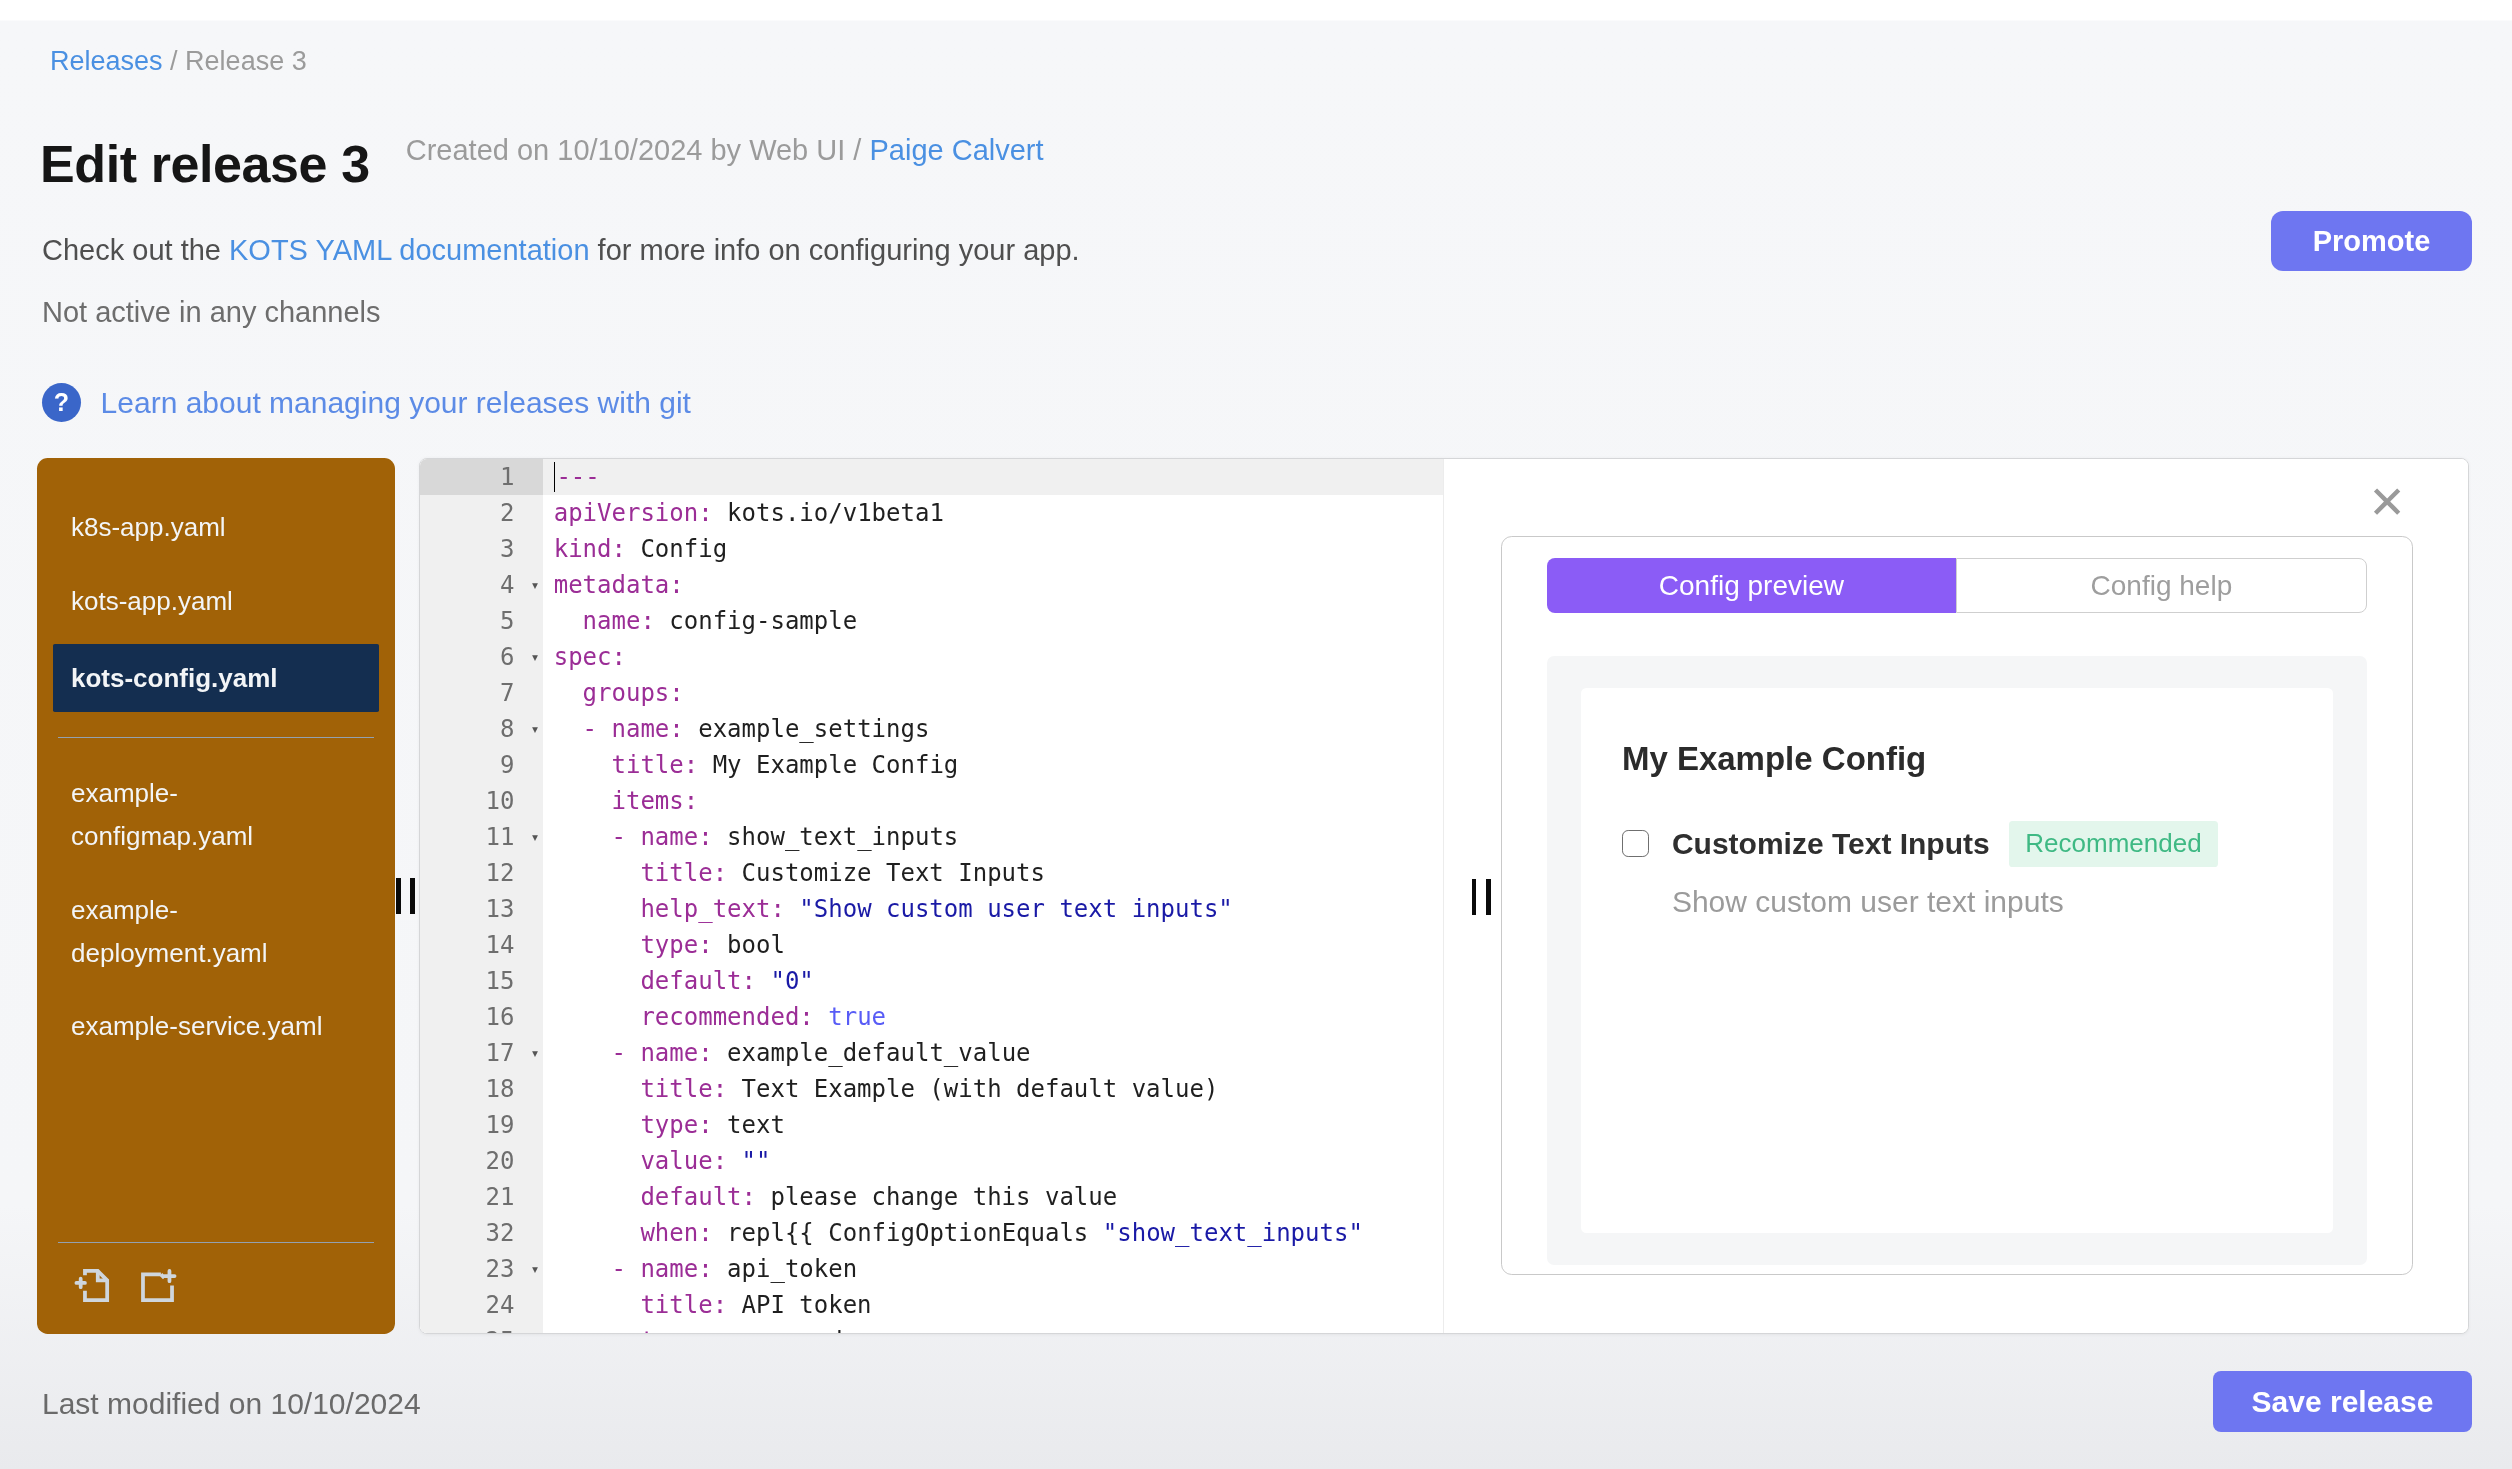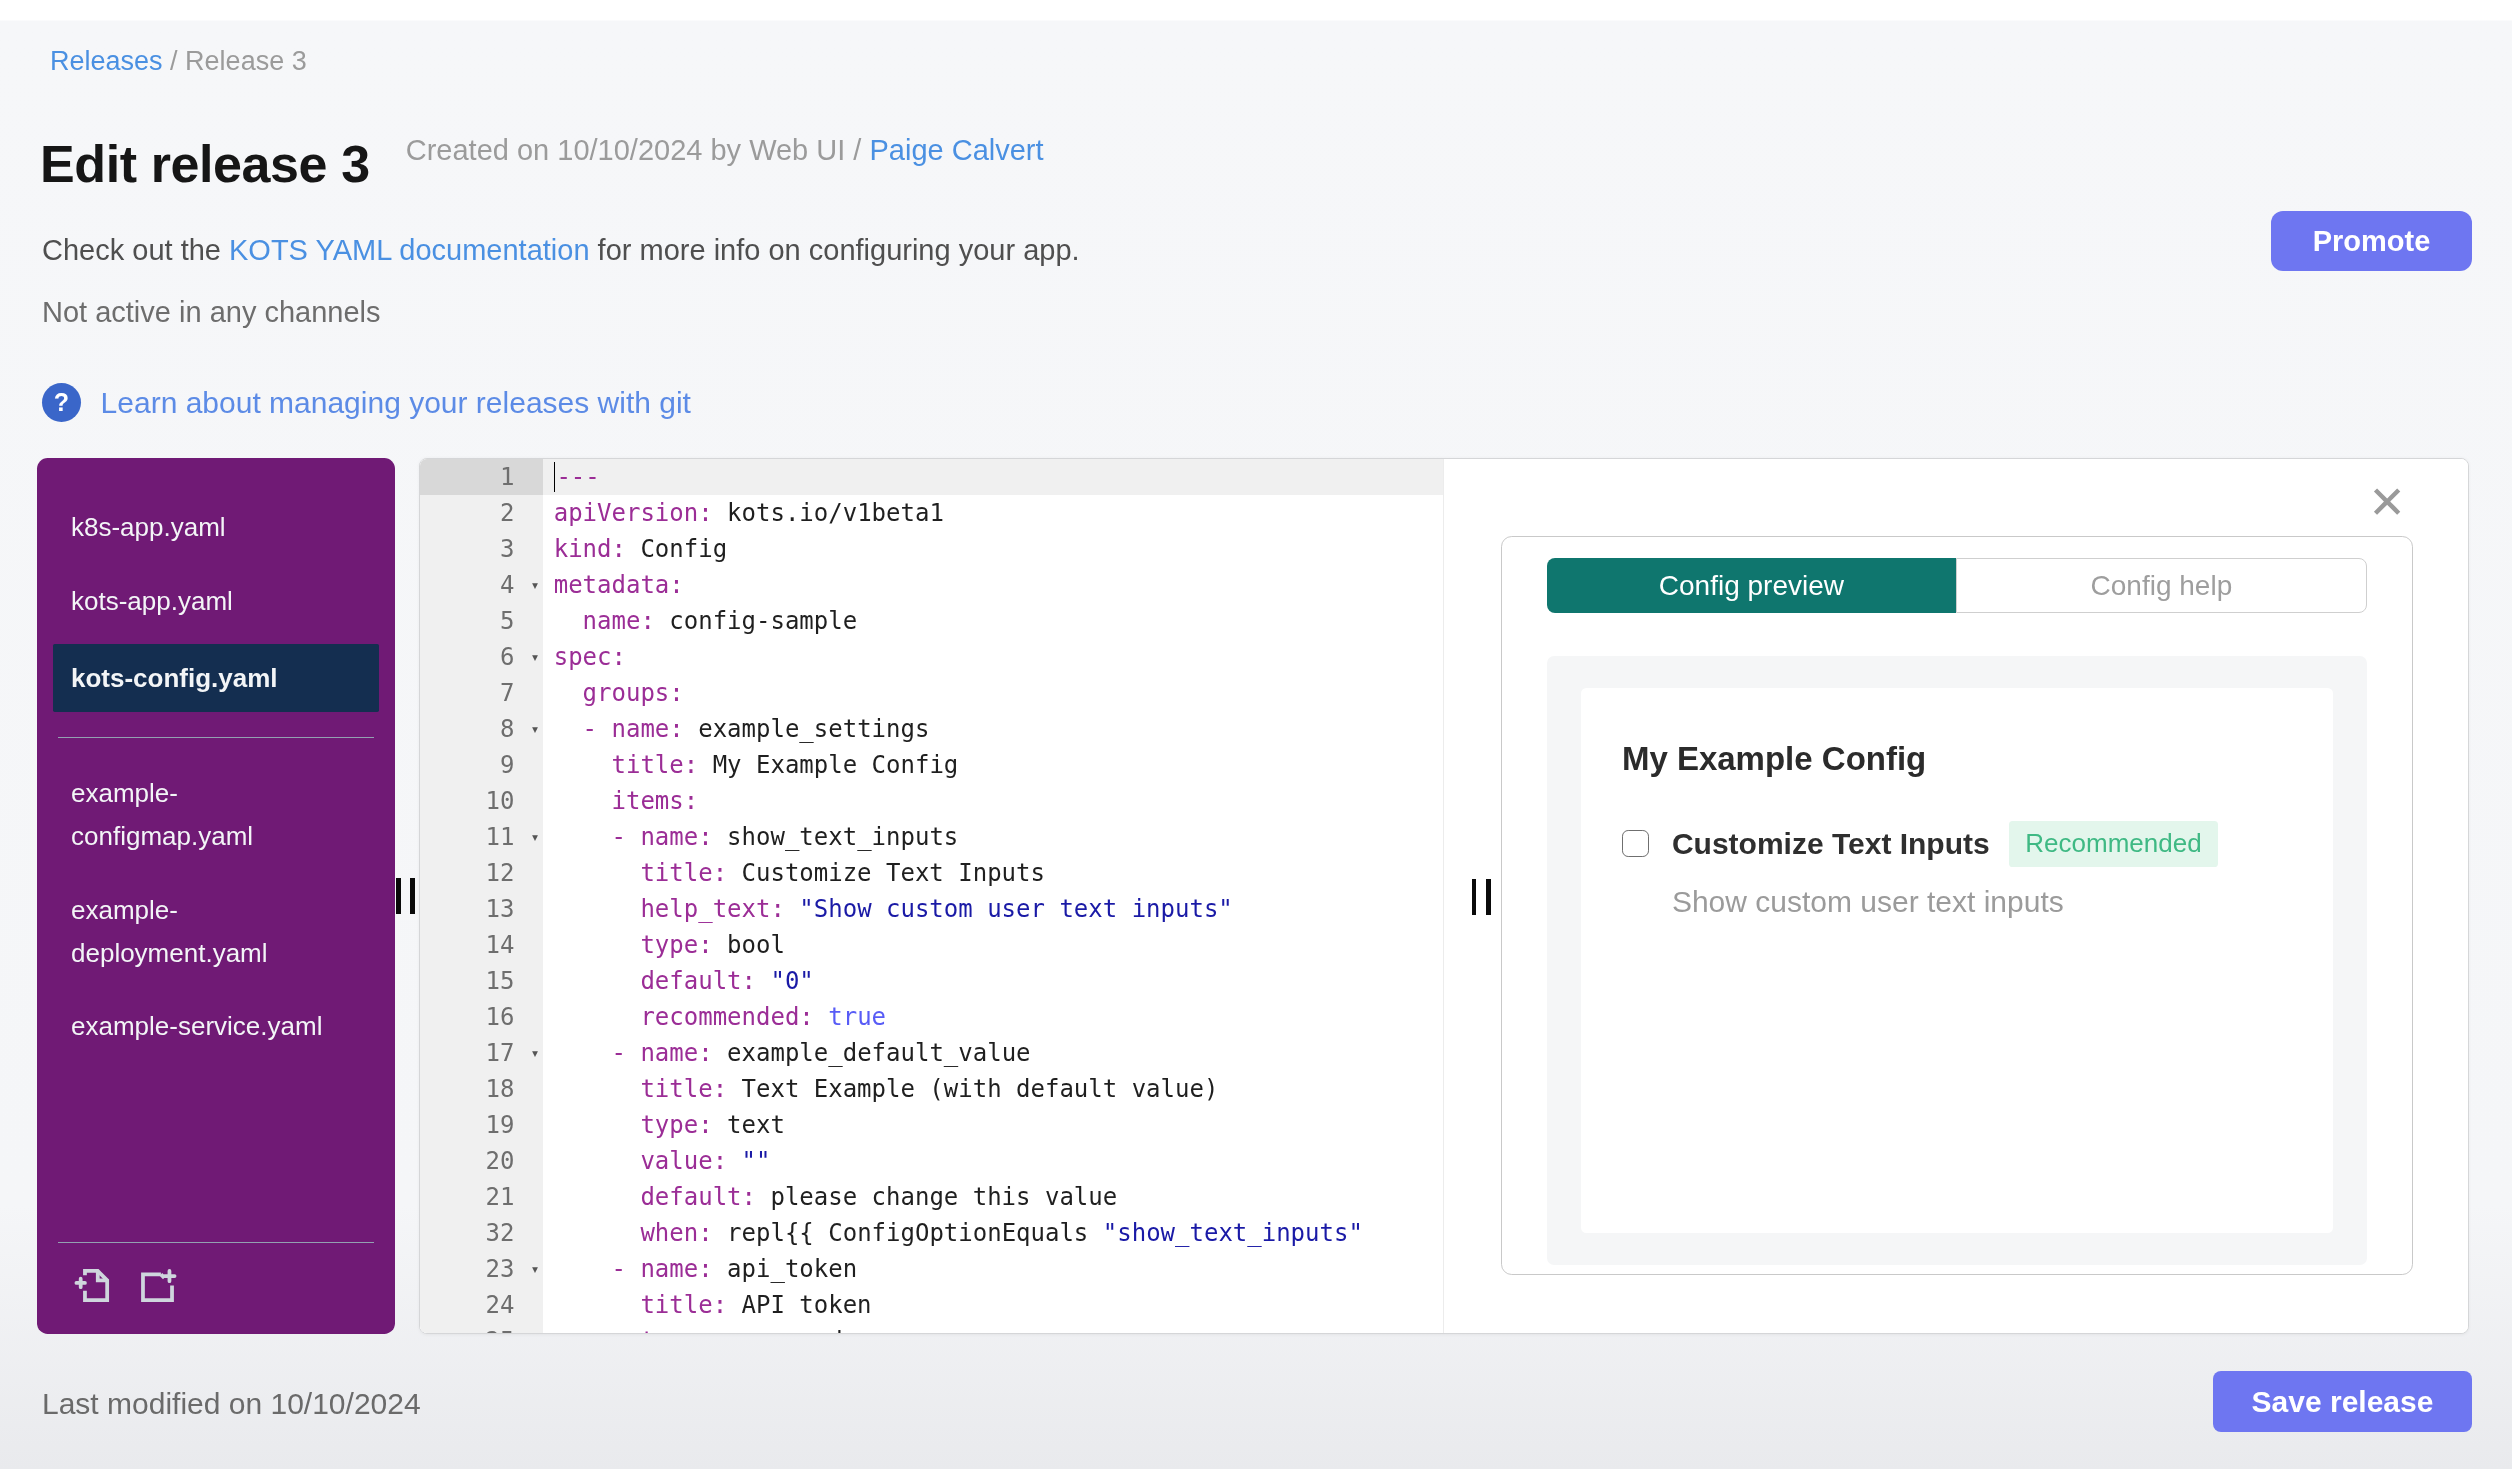--- a/index.html
+++ b/index.html
@@ -26,21 +26,21 @@
   .q-icon { width:39px; height:39px; border-radius:50%; background:#3a66c9; color:#fff;
             font-size:25px; font-weight:bold; display:flex; align-items:center; justify-content:center; }
   .git-link { margin-left:19.6px; font-size:30px; color:#5c8be6; cursor:pointer; }
 
   .btn { background:#6e76f1; color:#fff; font-weight:bold; border:none; border-radius:8px;
          font-family:"Liberation Sans",sans-serif; cursor:pointer; display:flex; align-items:center; justify-content:center; }
   .promote-btn { left:2271px; top:211px; width:201px; height:60px; font-size:29px;border-radius:12px; }
   .save-btn { left:2213px; top:1371px; width:259px; height:61px; font-size:30px; }
 
   
-  .sidebar { left:37px; top:458px; width:358px; height:876px; background:#701a75; border-radius:10.7px;
+  .sidebar { left:37px; top:458px; width:358px; height:876px; background:#a16207; border-radius:10.7px;
              padding:39px 0 21.4px 0; display:flex; flex-direction:column; }
   .file-list { padding:0 16px; }
   .file-item { color:#f3f5f7; font-size:26px; line-height:43px; padding:9px 18px; margin-bottom:12.5px;
                max-width:303px; cursor:pointer; border-radius:1.8px; overflow-wrap:break-word; }
   .file-item .fname { display:inline-block; max-width:254px; }
   .file-item.selected { background:#142e50; font-weight:bold; max-width:326px; padding:12.5px 18px; }
   .side-divider { border:none; border-top:1.8px solid #93a1b1; margin:12.5px 21.4px 25px 21.4px; }
   .side-spacer { flex:1; }
   .side-divider-b { border:none; border-top:1.8px solid #93a1b1; margin:0 21.4px 21.4px 21.4px; }
   .side-actions { display:flex; gap:23px; padding:0 36px 7.1px 36px; }
@@ -76,21 +76,21 @@
 
   .v-divider { width:0.9px; background:#ececec; height:100%; }
 
   
   .preview { flex:1; position:relative; background:#fff; }
   .close-x { position:absolute; right:62px; top:21.4px; font-size:45px; color:#9a9a9a; cursor:pointer; line-height:1; }
   .config-card { position:absolute; left:57px; top:77px; width:912px; height:739px;
                  border:0.9px solid #c9c9c9; border-radius:10.7px; background:#fff; padding:21.4px 45px 14.3px 45px; }
   .tabs { display:flex; height:55px; }
   .tab { flex:1; display:flex; align-items:center; justify-content:center; font-size:28px; cursor:pointer; }
-  .tab.active { background:#0f766e; color:#fff; border-radius:8px 0 0 8px; }
+  .tab.active { background:#8b5cf6; color:#fff; border-radius:8px 0 0 8px; }
   .tab.inactive { background:#fff; color:#9e9e9e; border:0.9px solid #cfcfcf; border-radius:0 8px 8px 0; }
   .gray-panel { margin-top:43px; height:609px; background:#f5f6f7; border-radius:7.1px; padding:32px 34px; }
   .white-card { background:#fff; border-radius:5.3px; height:100%; padding:52px 41px; }
   .cfg-heading { font-size:33px; font-weight:bold; color:#2b2b2b; }
   .cfg-item-row { margin-top:43px; display:flex; align-items:center; }
   .checkbox { width:27px; height:27px; border:1.8px solid #6f6f6f; border-radius:6.2px; background:#fff; flex:none; cursor:pointer; }
   .cfg-item-label { margin-left:23px; font-size:30px; font-weight:bold; color:#2f2f2f; }
   .badge { margin-left:19.6px; background:#e3f6ec; color:#3fb984; font-size:26px; padding:7.1px 16px; border-radius:3.6px; }
   .cfg-help-text { margin-top:18px; margin-left:50px; font-size:30px; color:#9b9b9b; }
 

